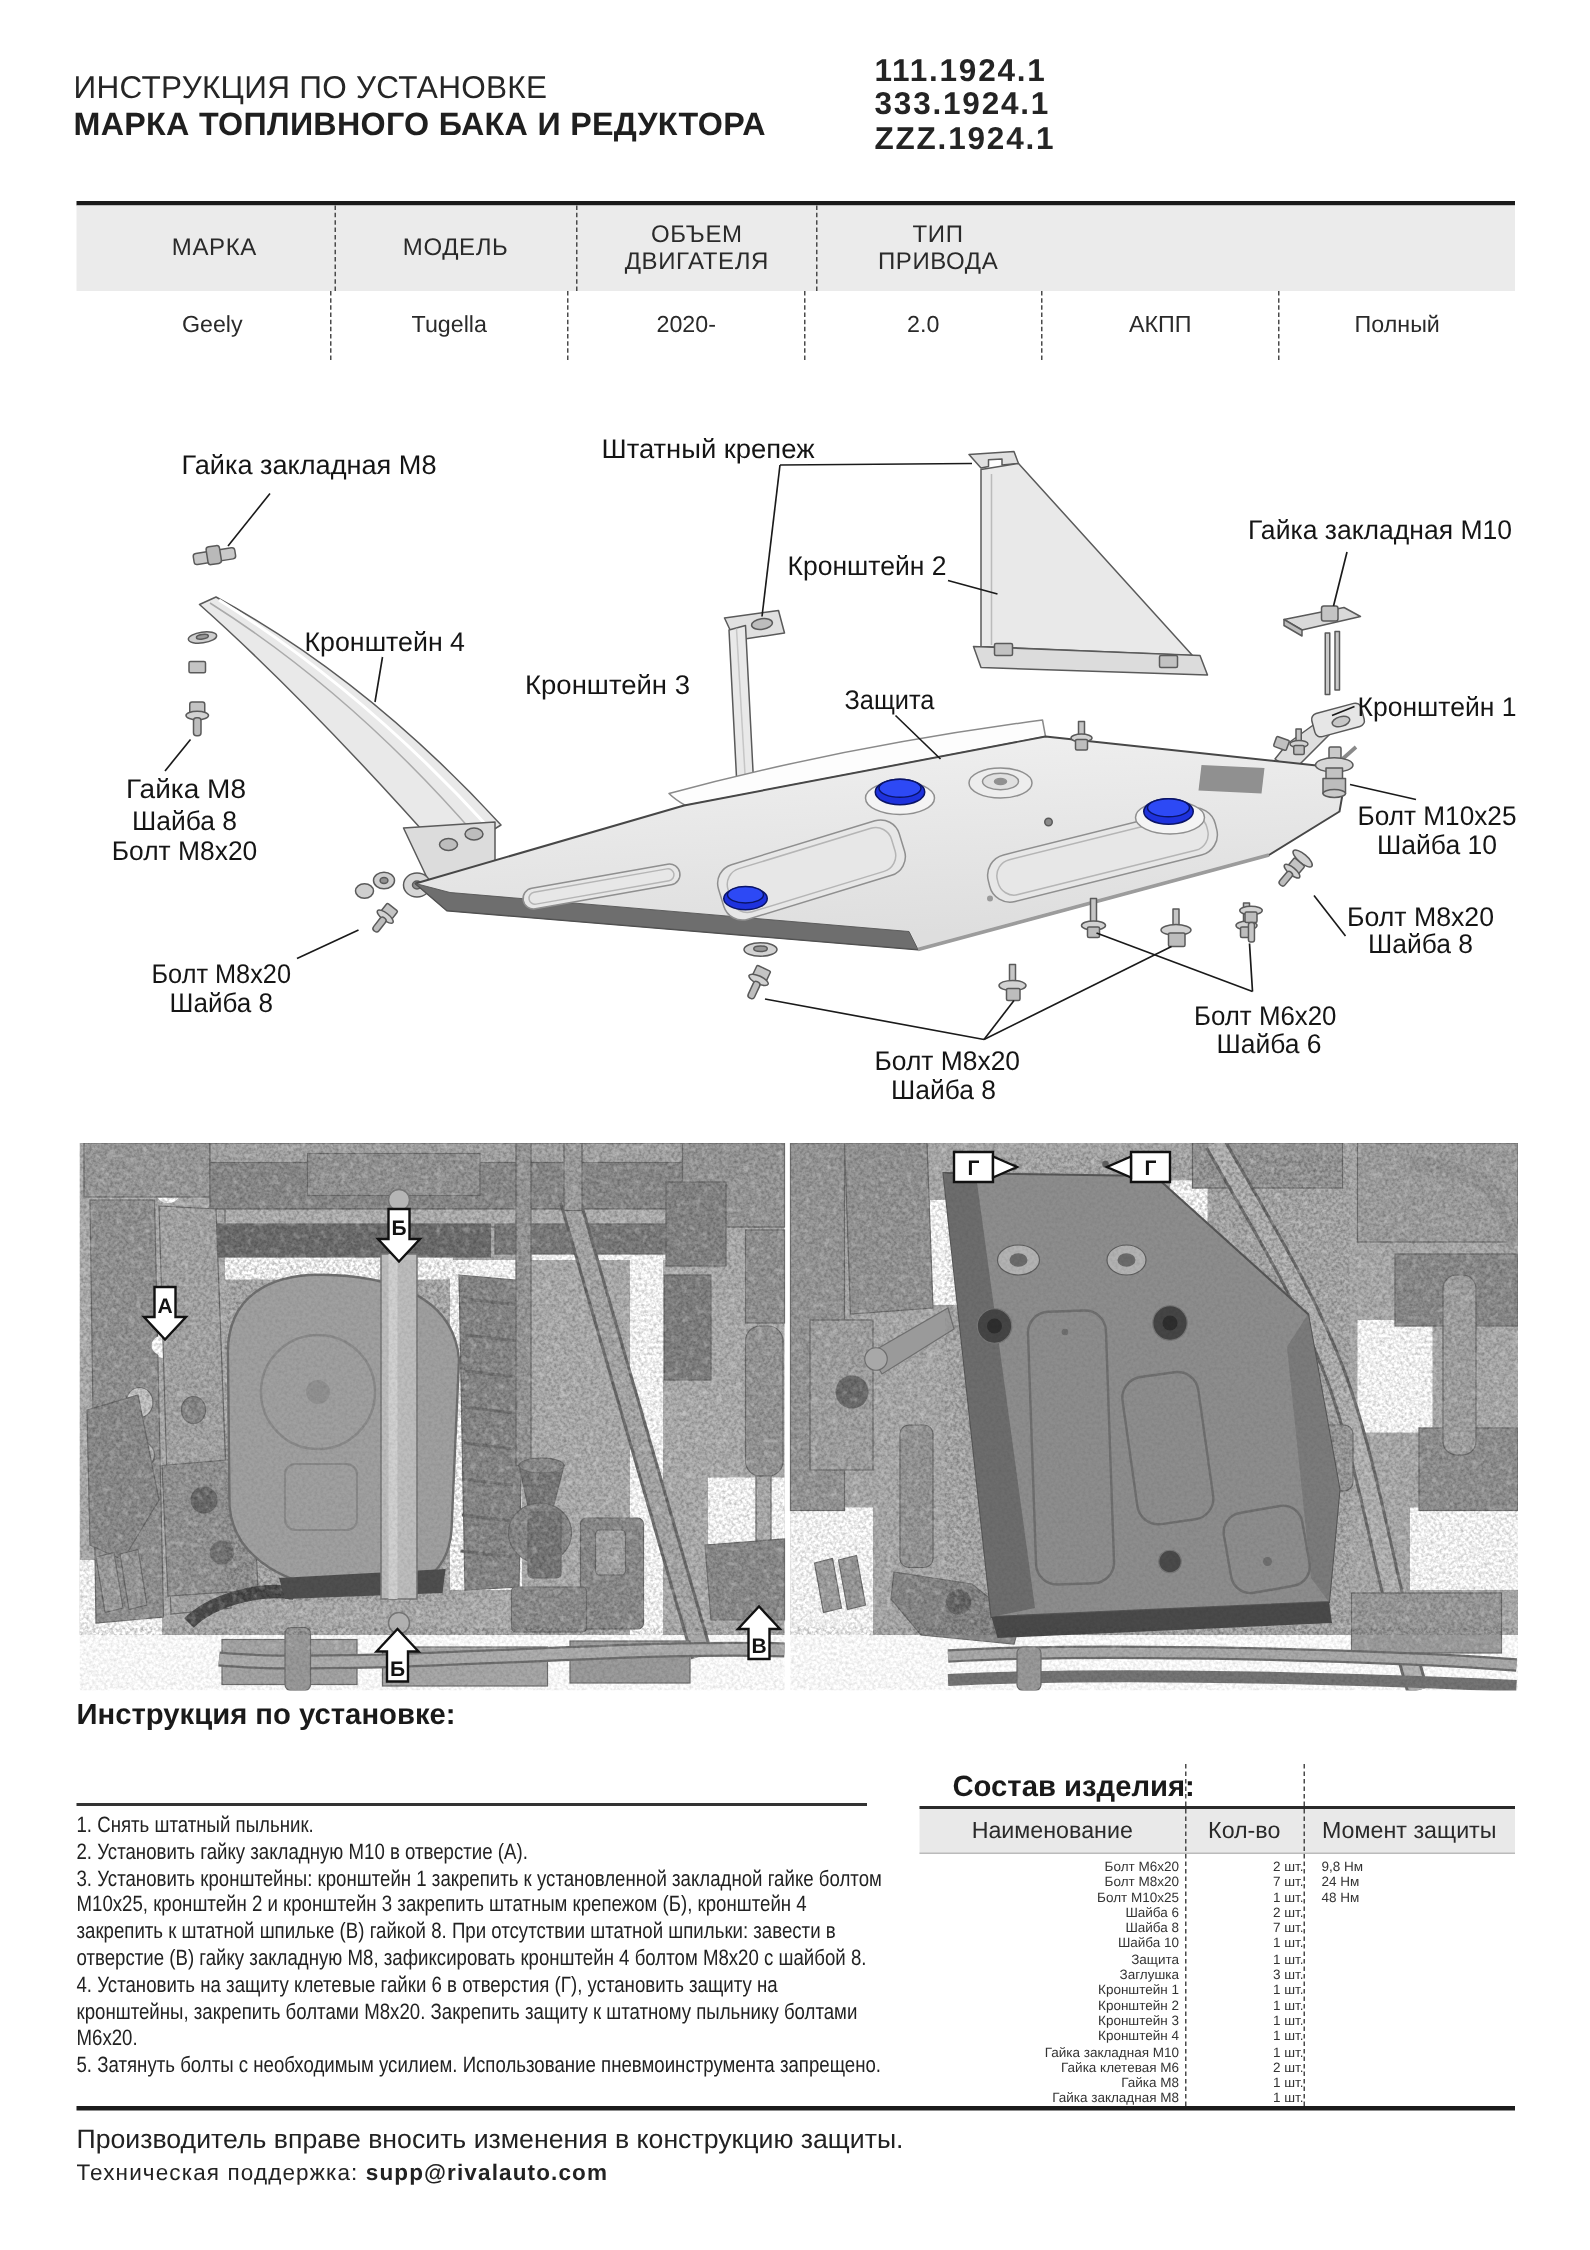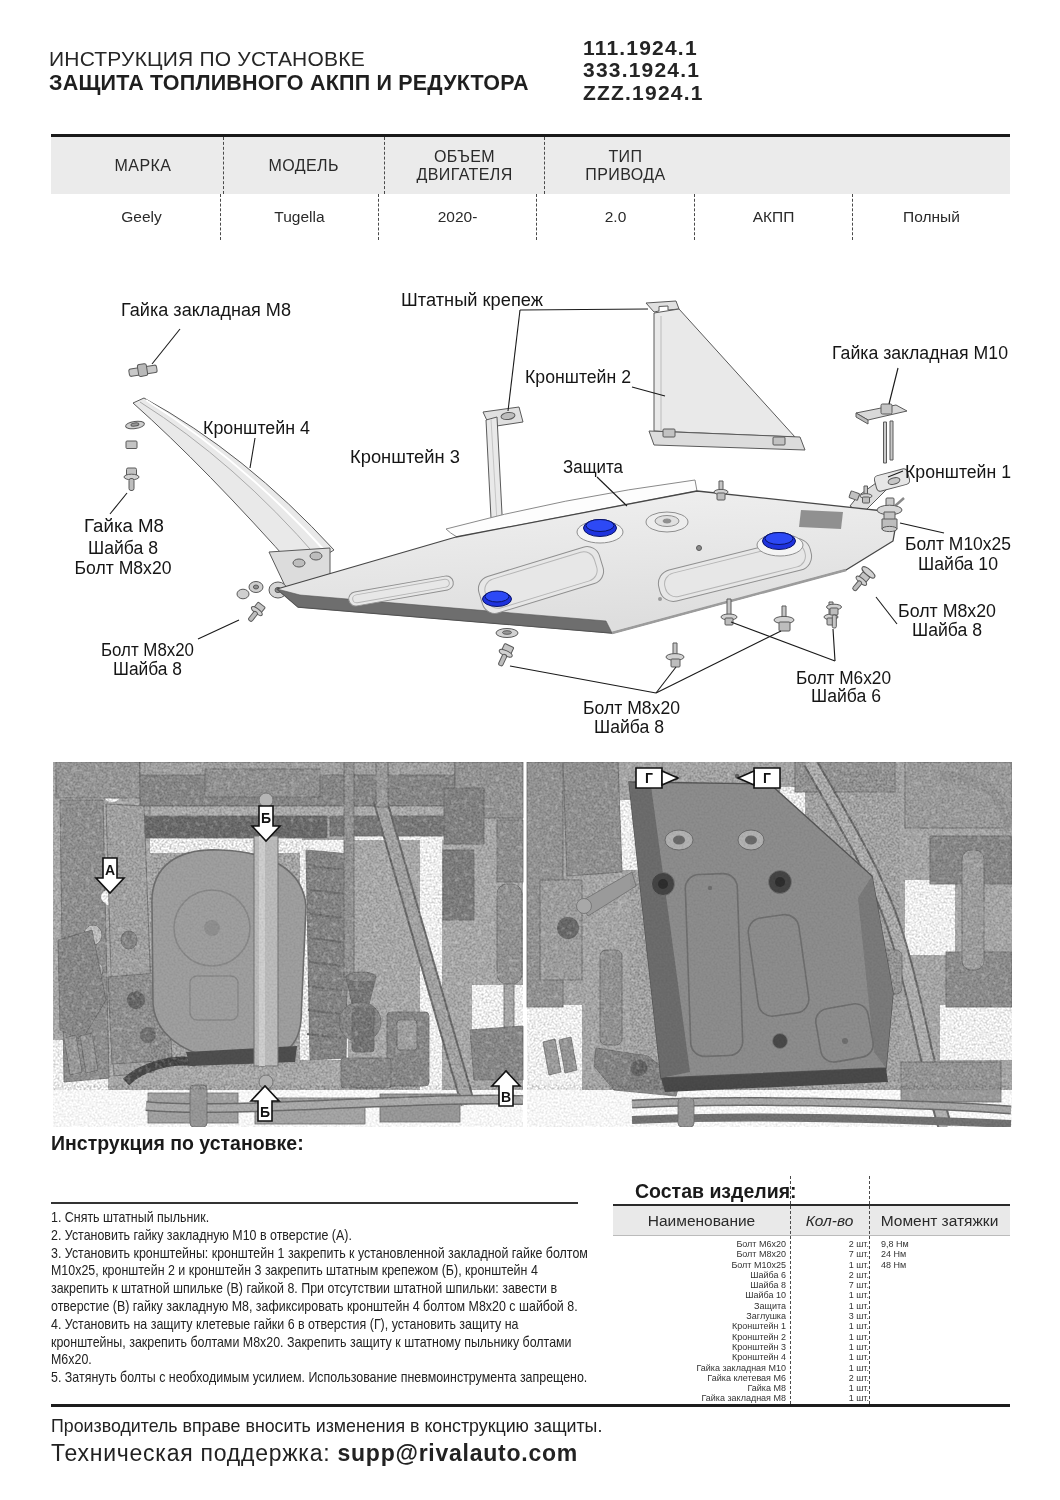--- a/index.html
+++ b/index.html
@@ -24,35 +24,35 @@
   #ih{left:51px;top:1132px;font-size:19.5px;font-weight:bold;color:#1a1a1a;}
   #irule{left:51px;top:1202px;width:527px;height:1.5px;background:#333;}
   #ilist{left:51px;top:1209px;font-size:14.8px;line-height:17.8px;color:#222;
          white-space:nowrap;transform:scaleX(0.84);transform-origin:0 0;}
   
   #ph{left:623px;top:1180px;font-size:19.5px;font-weight:bold;color:#1a1a1a;margin-left:12px;}
   #ptab{left:613px;top:1204px;width:397px;}
   #ptab .hd{display:flex;border-top:2px solid #2a2a2a;background:#e9e9e9;height:29px;
             align-items:center;border-bottom:1px solid #bbb;}
   #ptab .hd div{text-align:center;font-size:15.5px;color:#2a2a2a;}
-  .pcol1{width:177px;} .pcol2{width:79px;font-style:italic;} .pcol3{width:141px;}
+  .pcol1{width:177px;} .pcol2{width:79px;} .pcol3{width:141px;}
   #ptab .bd{display:flex;font-size:9px;line-height:10.3px;color:#333;padding-top:3px;}
   #ptab .bd .n{width:177px;text-align:right;padding-right:4px;box-sizing:border-box;}
   #ptab .bd .q{width:79px;text-align:right;}
   #ptab .bd .m{width:141px;text-align:left;padding-left:12px;box-sizing:border-box;}
   .dashv{position:absolute;width:0;border-left:1.5px dashed #4a4a4a;}
   
   #frule{left:51px;top:1404px;width:959px;height:3px;background:#1c1c1c;}
   #f1{left:51px;top:1416px;font-size:17.8px;color:#222;}
-  #f2{left:51px;top:1440px;font-size:23px;color:#222;letter-spacing:0.75px;}
+  #f2{left:51px;top:1440px;font-size:15px;color:#222;letter-spacing:0.75px;}
 </style>
 </head>
 <body>
 <div class="abs" id="t1">ИНСТРУКЦИЯ ПО УСТАНОВКЕ</div>
-<div class="abs" id="t2">ЗАЩИТА ТОПЛИВНОГО АКПП И РЕДУКТОРА</div>
+<div class="abs" id="t2">МАРКА ТОПЛИВНОГО БАКА И РЕДУКТОРА</div>
 <div class="abs" id="pn">111.1924.1<br>333.1924.1<br>ZZZ.1924.1</div>
 
 <div class="abs" id="spec">
   <div class="row h">
     <div class="c">МАРКА</div>
       <div class="c">МОДЕЛЬ</div>
       <div class="c">ОБЪЕМ<br>ДВИГАТЕЛЯ</div>
       <div class="c">ТИП<br>ПРИВОДА</div>
   </div>
   <div class="row d">
@@ -477,21 +477,21 @@
 кронштейны, закрепить болтами М8х20. Закрепить защиту к штатному пыльнику болтами<br>
 М6х20.<br>
 5. Затянуть болты с необходимым усилием. Использование пневмоинструмента запрещено.
 </div>
 
 <div class="abs" id="ph">Состав изделия:</div>
 <div class="abs" id="ptab">
   <div class="hd">
       <div class="pcol1">Наименование</div>
       <div class="pcol2">Кол-во</div>
-      <div class="pcol3">Момент затяжки</div>
+      <div class="pcol3">Момент защиты</div>
     </div>
   <div class="bd">
     <div class="n">Болт М6х20<br>Болт М8х20<br>Болт М10х25<br>Шайба 6<br>Шайба 8<br>Шайба 10<br>Защита<br>Заглушка<br>Кронштейн 1<br>Кронштейн 2<br>Кронштейн 3<br>Кронштейн 4<br>Гайка закладная М10<br>Гайка клетевая М6<br>Гайка М8<br>Гайка закладная М8</div>
     <div class="q">2 шт.<br>7 шт.<br>1 шт.<br>2 шт.<br>7 шт.<br>1 шт.<br>1 шт.<br>3 шт.<br>1 шт.<br>1 шт.<br>1 шт.<br>1 шт.<br>1 шт.<br>2 шт.<br>1 шт.<br>1 шт.</div>
     <div class="m">9,8 Нм<br>24 Нм<br>48 Нм</div>
   </div>
 </div>
 <div class="dashv" style="left:790px;top:1176px;height:228px;"></div>
 <div class="dashv" style="left:869px;top:1176px;height:228px;"></div>
 

